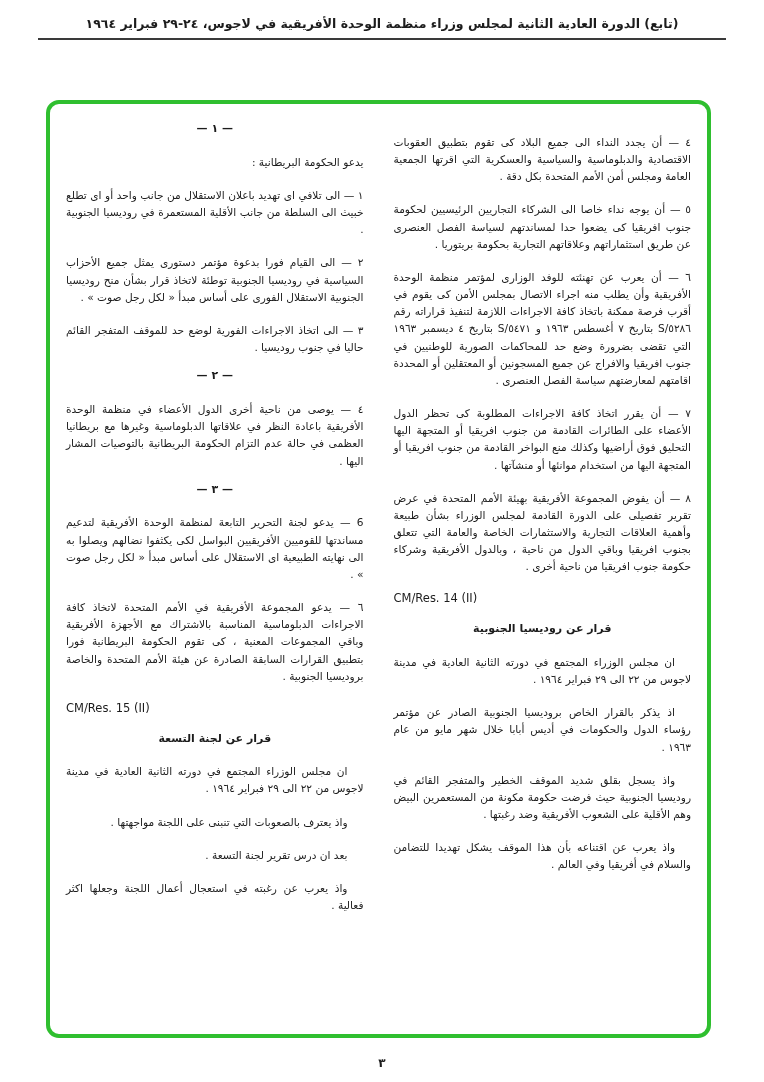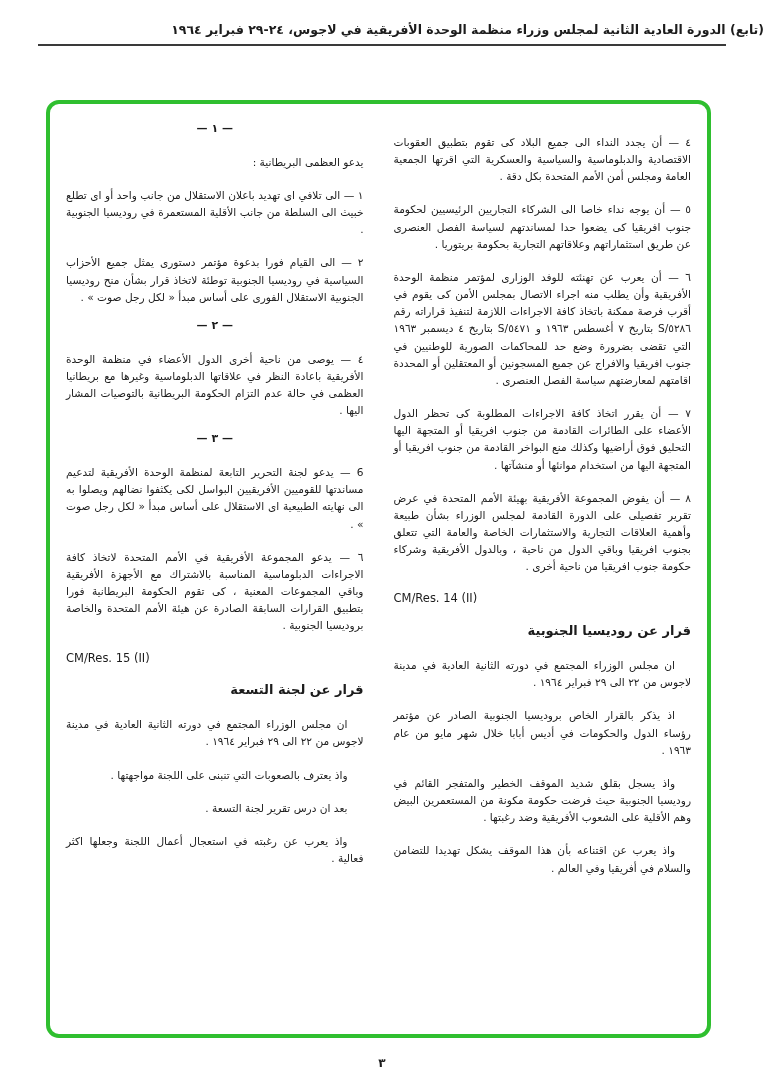--- a/index.html
+++ b/index.html
@@ -5,21 +5,21 @@
   html, body { margin: 0; padding: 0; background: #ffffff; }
   .page {
     position: relative;
     width: 764px;
     height: 1082px;
     background: #ffffff;
     font-family: "DejaVu Sans", sans-serif;
     color: #1c1c1c;
     overflow: hidden;
   }
-  .header { padding-top: 22px; direction: rtl; }
+  .header { text-align: center; padding-top: 16px; direction: rtl; }
   .header-title { font-size: 12.5px; font-weight: bold; letter-spacing: 0; }
   .header-source { font-size: 8px; font-weight: bold; margin-top: 7px; color: #222; }
   .header-rule {
     border: none;
     border-top: 2px solid #3a3a3a;
     margin: 7px 38px 0 38px;
   }
   .content-box {
     position: absolute;
     left: 46px;
@@ -51,22 +51,23 @@
   }
   .res-ref {
     direction: ltr;
     text-align: left;
     font-weight: normal;
     font-size: 11.5px;
     margin: 14px 0 12px 0;
     font-family: "DejaVu Sans", sans-serif;
   }
   .section-title {
+    text-align: center;
     font-weight: bold;
-    font-size: 13px;
+    font-size: 11px;
     margin: 4px 0 16px 0;
   }
   .footer-pagenum {
     position: absolute;
     bottom: 12px;
     left: 0;
     width: 100%;
     text-align: center;
     font-size: 12px;
     font-weight: bold;
@@ -93,23 +94,24 @@
       <div class="res-ref">CM/Res. 14  (II)</div>
       <div class="section-title">قرار عن روديسيا الجنوبية</div>
       <p class="para-indent">ان مجلس الوزراء المجتمع في دورته الثانية العادية في مدينة لاجوس من ٢٢ الى ٢٩ فبراير ١٩٦٤ .</p>
       <p class="para-indent">اذ يذكر بالقرار الخاص بروديسيا الجنوبية الصادر عن مؤتمر رؤساء الدول والحكومات في أديس أبابا خلال شهر مايو من عام ١٩٦٣ .</p>
       <p class="para-indent">واذ يسجل بقلق شديد الموقف الخطير والمتفجر القائم في روديسيا الجنوبية حيث فرضت حكومة مكونة من المستعمرين البيض وهم الأقلية على الشعوب الأفريقية وضد رغبتها .</p>
       <p class="para-indent">واذ يعرب عن اقتناعه بأن هذا الموقف يشكل تهديدا للتضامن والسلام في أفريقيا وفي العالم .</p>
     </div>
 
     <div class="col">
       <div class="divider">— ١ —</div>
-      <p>يدعو العظمى البريطانية :</p>
+      <p>يدعو الحكومة البريطانية :</p>
       <p>١ — الى تلافي اى تهديد باعلان الاستقلال من جانب واحد أو اى تطلع خبيث الى السلطة من جانب الأقلية المستعمرة في روديسيا الجنوبية .</p>
       <p>٢ — الى القيام فورا بدعوة مؤتمر دستورى يمثل جميع الأحزاب السياسية في روديسيا الجنوبية توطئة لاتخاذ قرار بشأن منح روديسيا الجنوبية الاستقلال الفورى على أساس مبدأ « لكل رجل صوت » .</p>
+      <p>٣ — الى اتخاذ الاجراءات الفورية لوضع حد للموقف المتفجر القائم حاليا في جنوب روديسيا .</p>
       <div class="divider">— ٢ —</div>
       <p>٤ — يوصى من ناحية أخرى الدول الأعضاء في منظمة الوحدة الأفريقية باعادة النظر في علاقاتها الدبلوماسية وغيرها مع بريطانيا العظمى في حالة عدم التزام الحكومة البريطانية بالتوصيات المشار اليها .</p>
       <div class="divider">— ٣ —</div>
       <p>6 — يدعو لجنة التحرير التابعة لمنظمة الوحدة الأفريقية لتدعيم مساندتها للقوميين الأفريقيين البواسل لكى يكثفوا نضالهم ويصلوا به الى نهايته الطبيعية اى الاستقلال على أساس مبدأ « لكل رجل صوت » .</p>
       <p>٦ — يدعو المجموعة الأفريقية في الأمم المتحدة لاتخاذ كافة الاجراءات الدبلوماسية المناسبة بالاشتراك مع الأجهزة الأفريقية وباقي المجموعات المعنية ، كى تقوم الحكومة البريطانية فورا بتطبيق القرارات السابقة الصادرة عن هيئة الأمم المتحدة والخاصة بروديسيا الجنوبية .</p>
       <div class="res-ref">CM/Res. 15  (II)</div>
       <div class="section-title">قرار عن لجنة التسعة</div>
       <p class="para-indent">ان مجلس الوزراء المجتمع في دورته الثانية العادية في مدينة لاجوس من ٢٢ الى ٢٩ فبراير ١٩٦٤ .</p>
       <p class="para-indent">واذ يعترف بالصعوبات التي تنبنى على اللجنة مواجهتها .</p>
       <p class="para-indent">بعد ان درس تقرير لجنة التسعة .</p>

